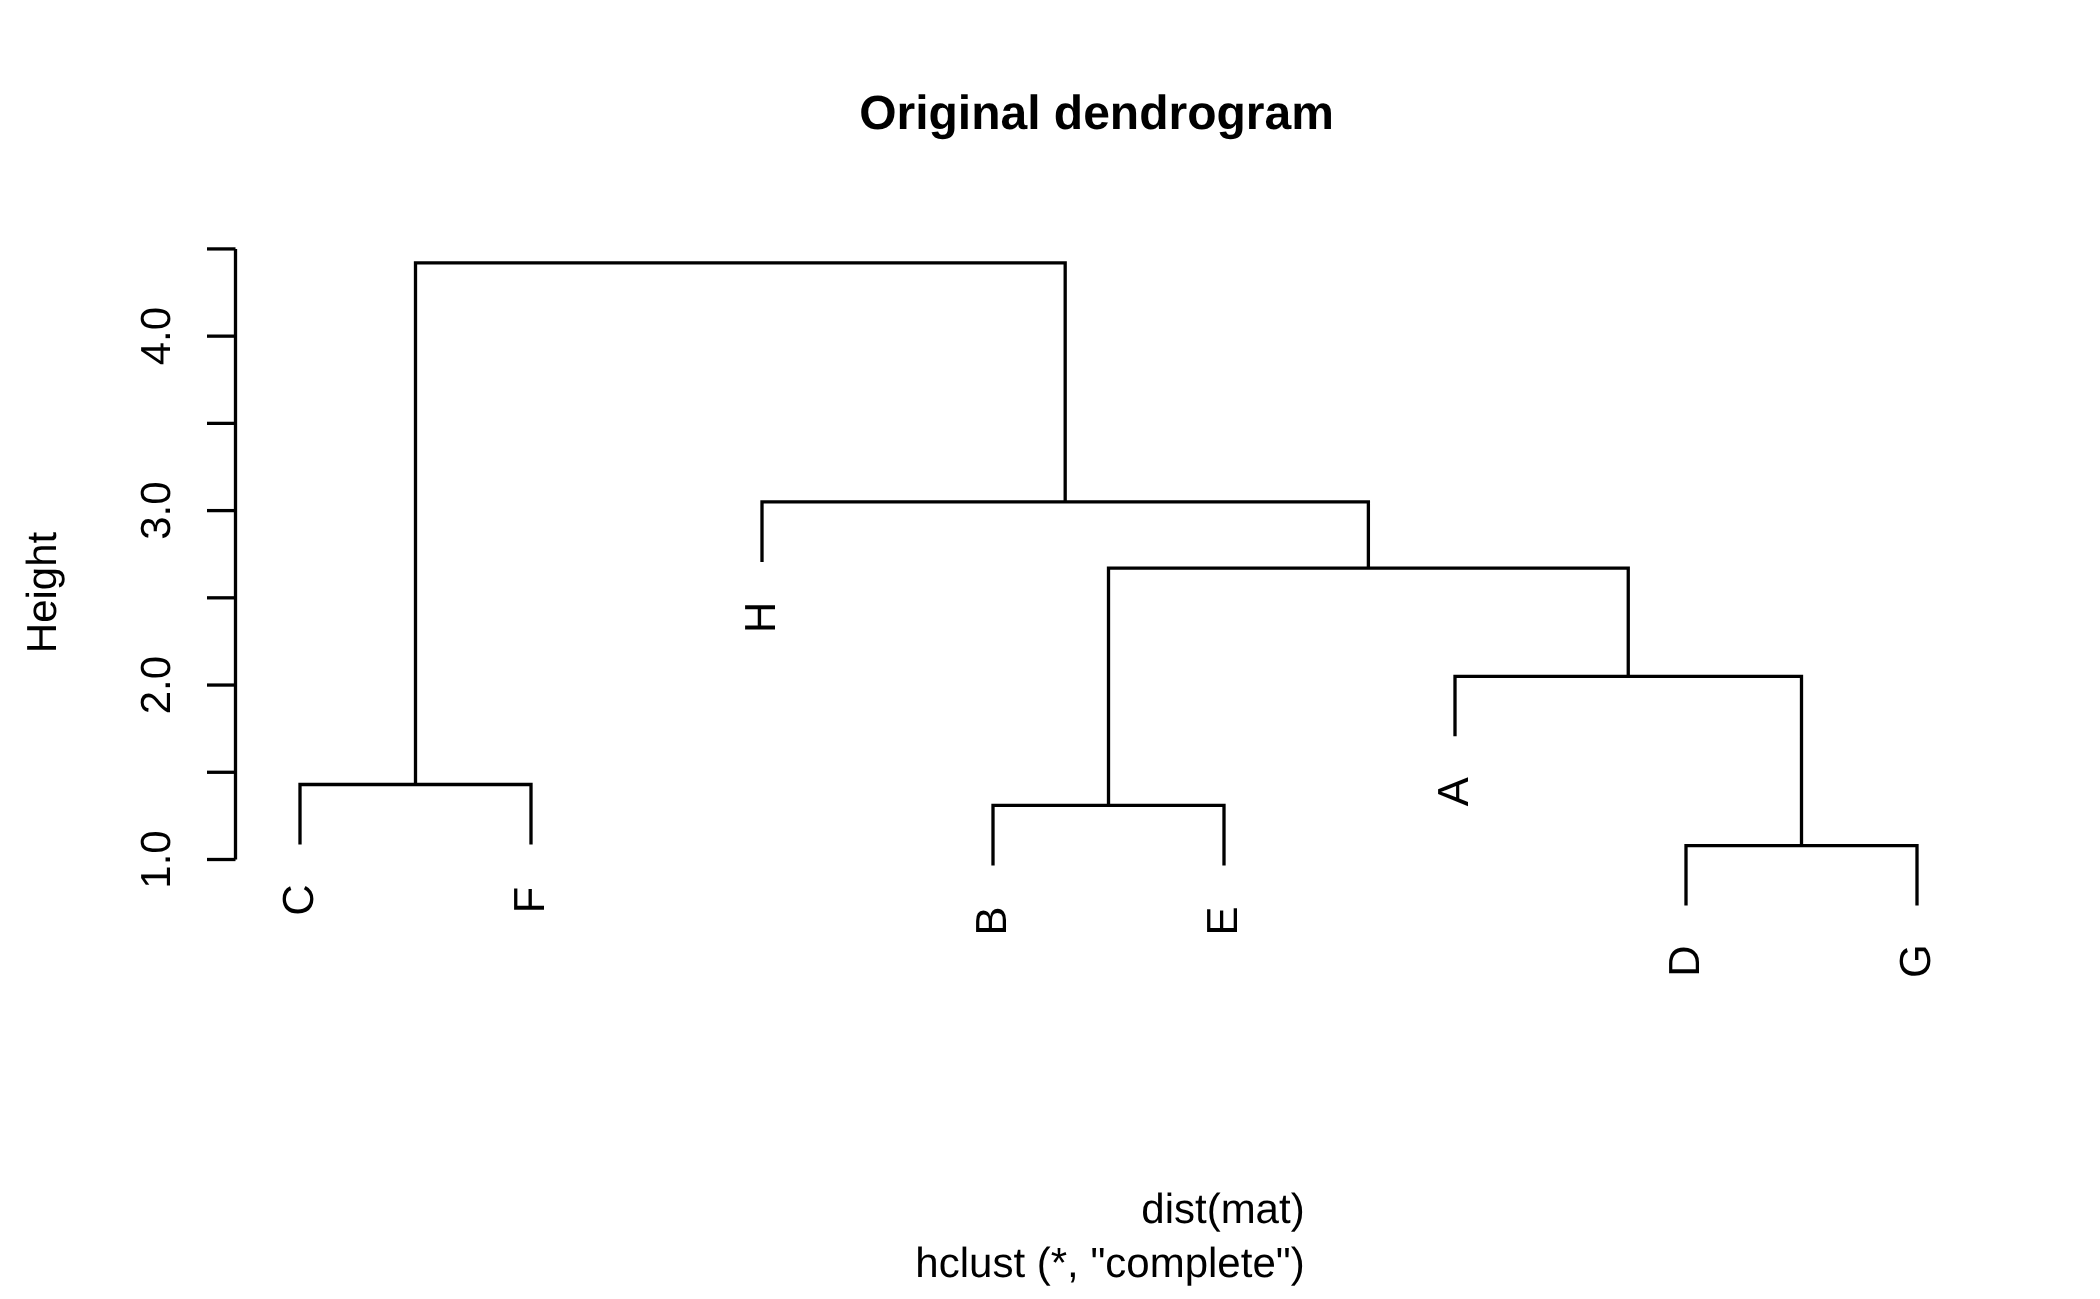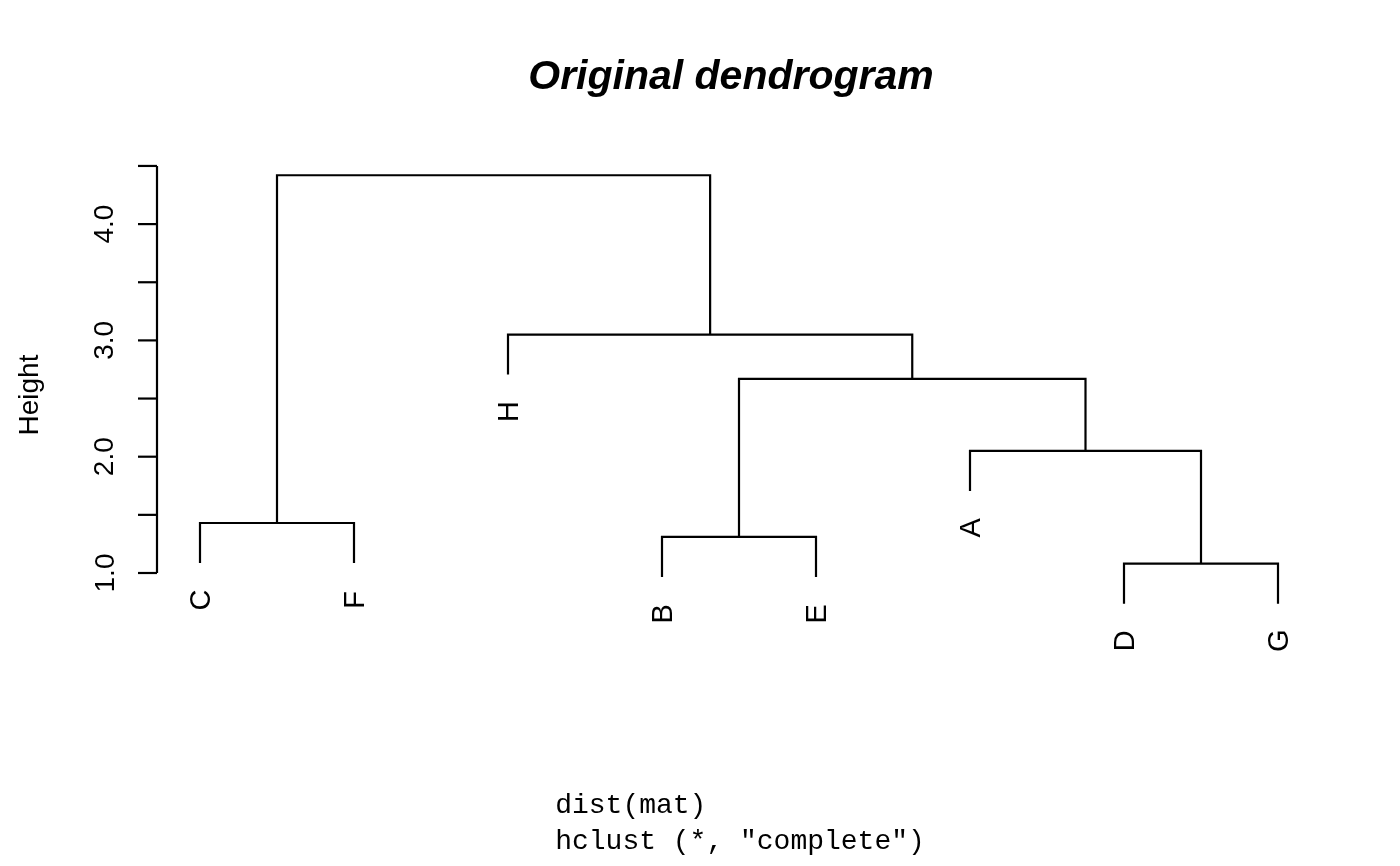--- a/index.html
+++ b/index.html
@@ -26,36 +26,34 @@
   }
   svg.dendro text {
     font-family: "Liberation Sans", sans-serif;
     fill: #000000;
   }
   .main-title {
     position: absolute;
     top: 55px;
     left: 731px;
     transform: translateX(-50%);
-    font-size: 41px;
+    font-size: 32px;
     font-weight: bold;
     white-space: nowrap;
     line-height: 40px;
-    font-style: italic;
   }
   .sub-caption {
     position: absolute;
     top: 788px;
     left: 740px;
     transform: translateX(-50%);
     font-size: 28px;
     line-height: 36px;
-    text-align: left;
+    text-align: right;
     white-space: nowrap;
-    font-family: Liberation Mono, monospace;
   }
 </style>
 </head>
 <body>
 
 <div class="figure">
 
   <svg class="dendro" id="dendro" width="1400" height="866" viewBox="0 0 1400 866" xmlns="http://www.w3.org/2000/svg">
       <line x1="157" y1="165.95" x2="157" y2="573" stroke="#000000" stroke-width="2.2"></line>
       <line x1="138" y1="573" x2="157" y2="573" stroke="#000000" stroke-width="2.2"></line>

